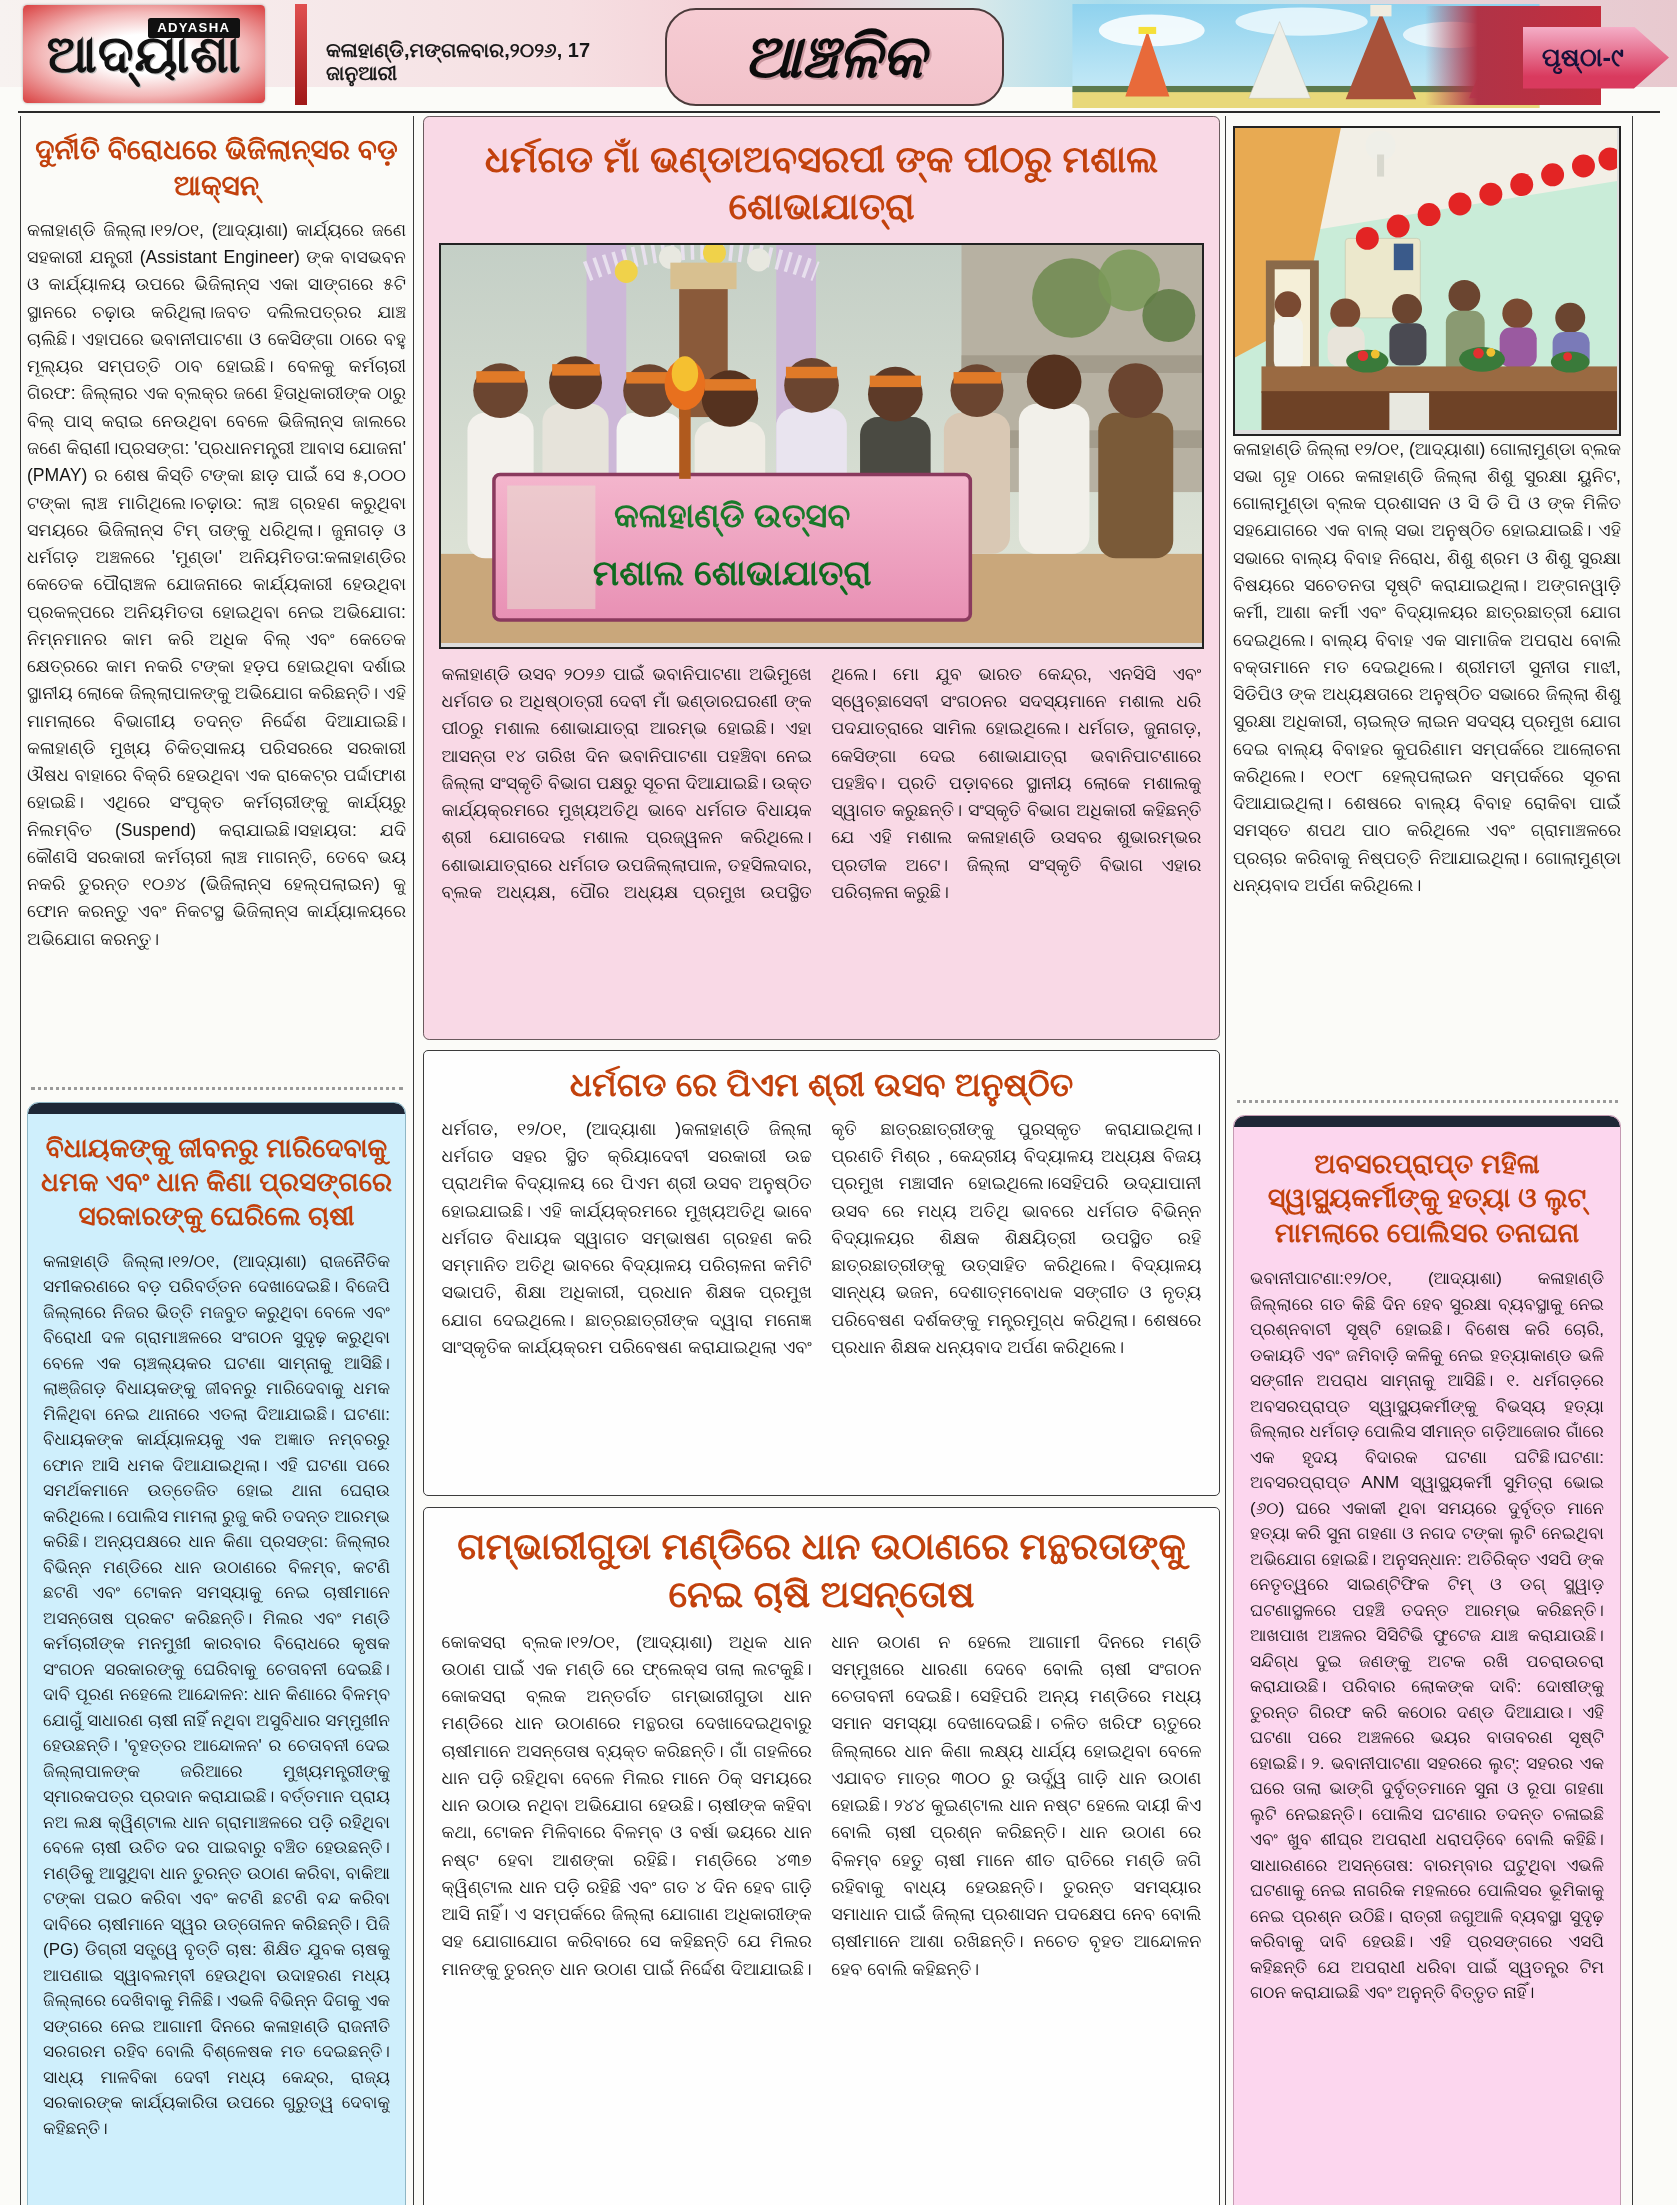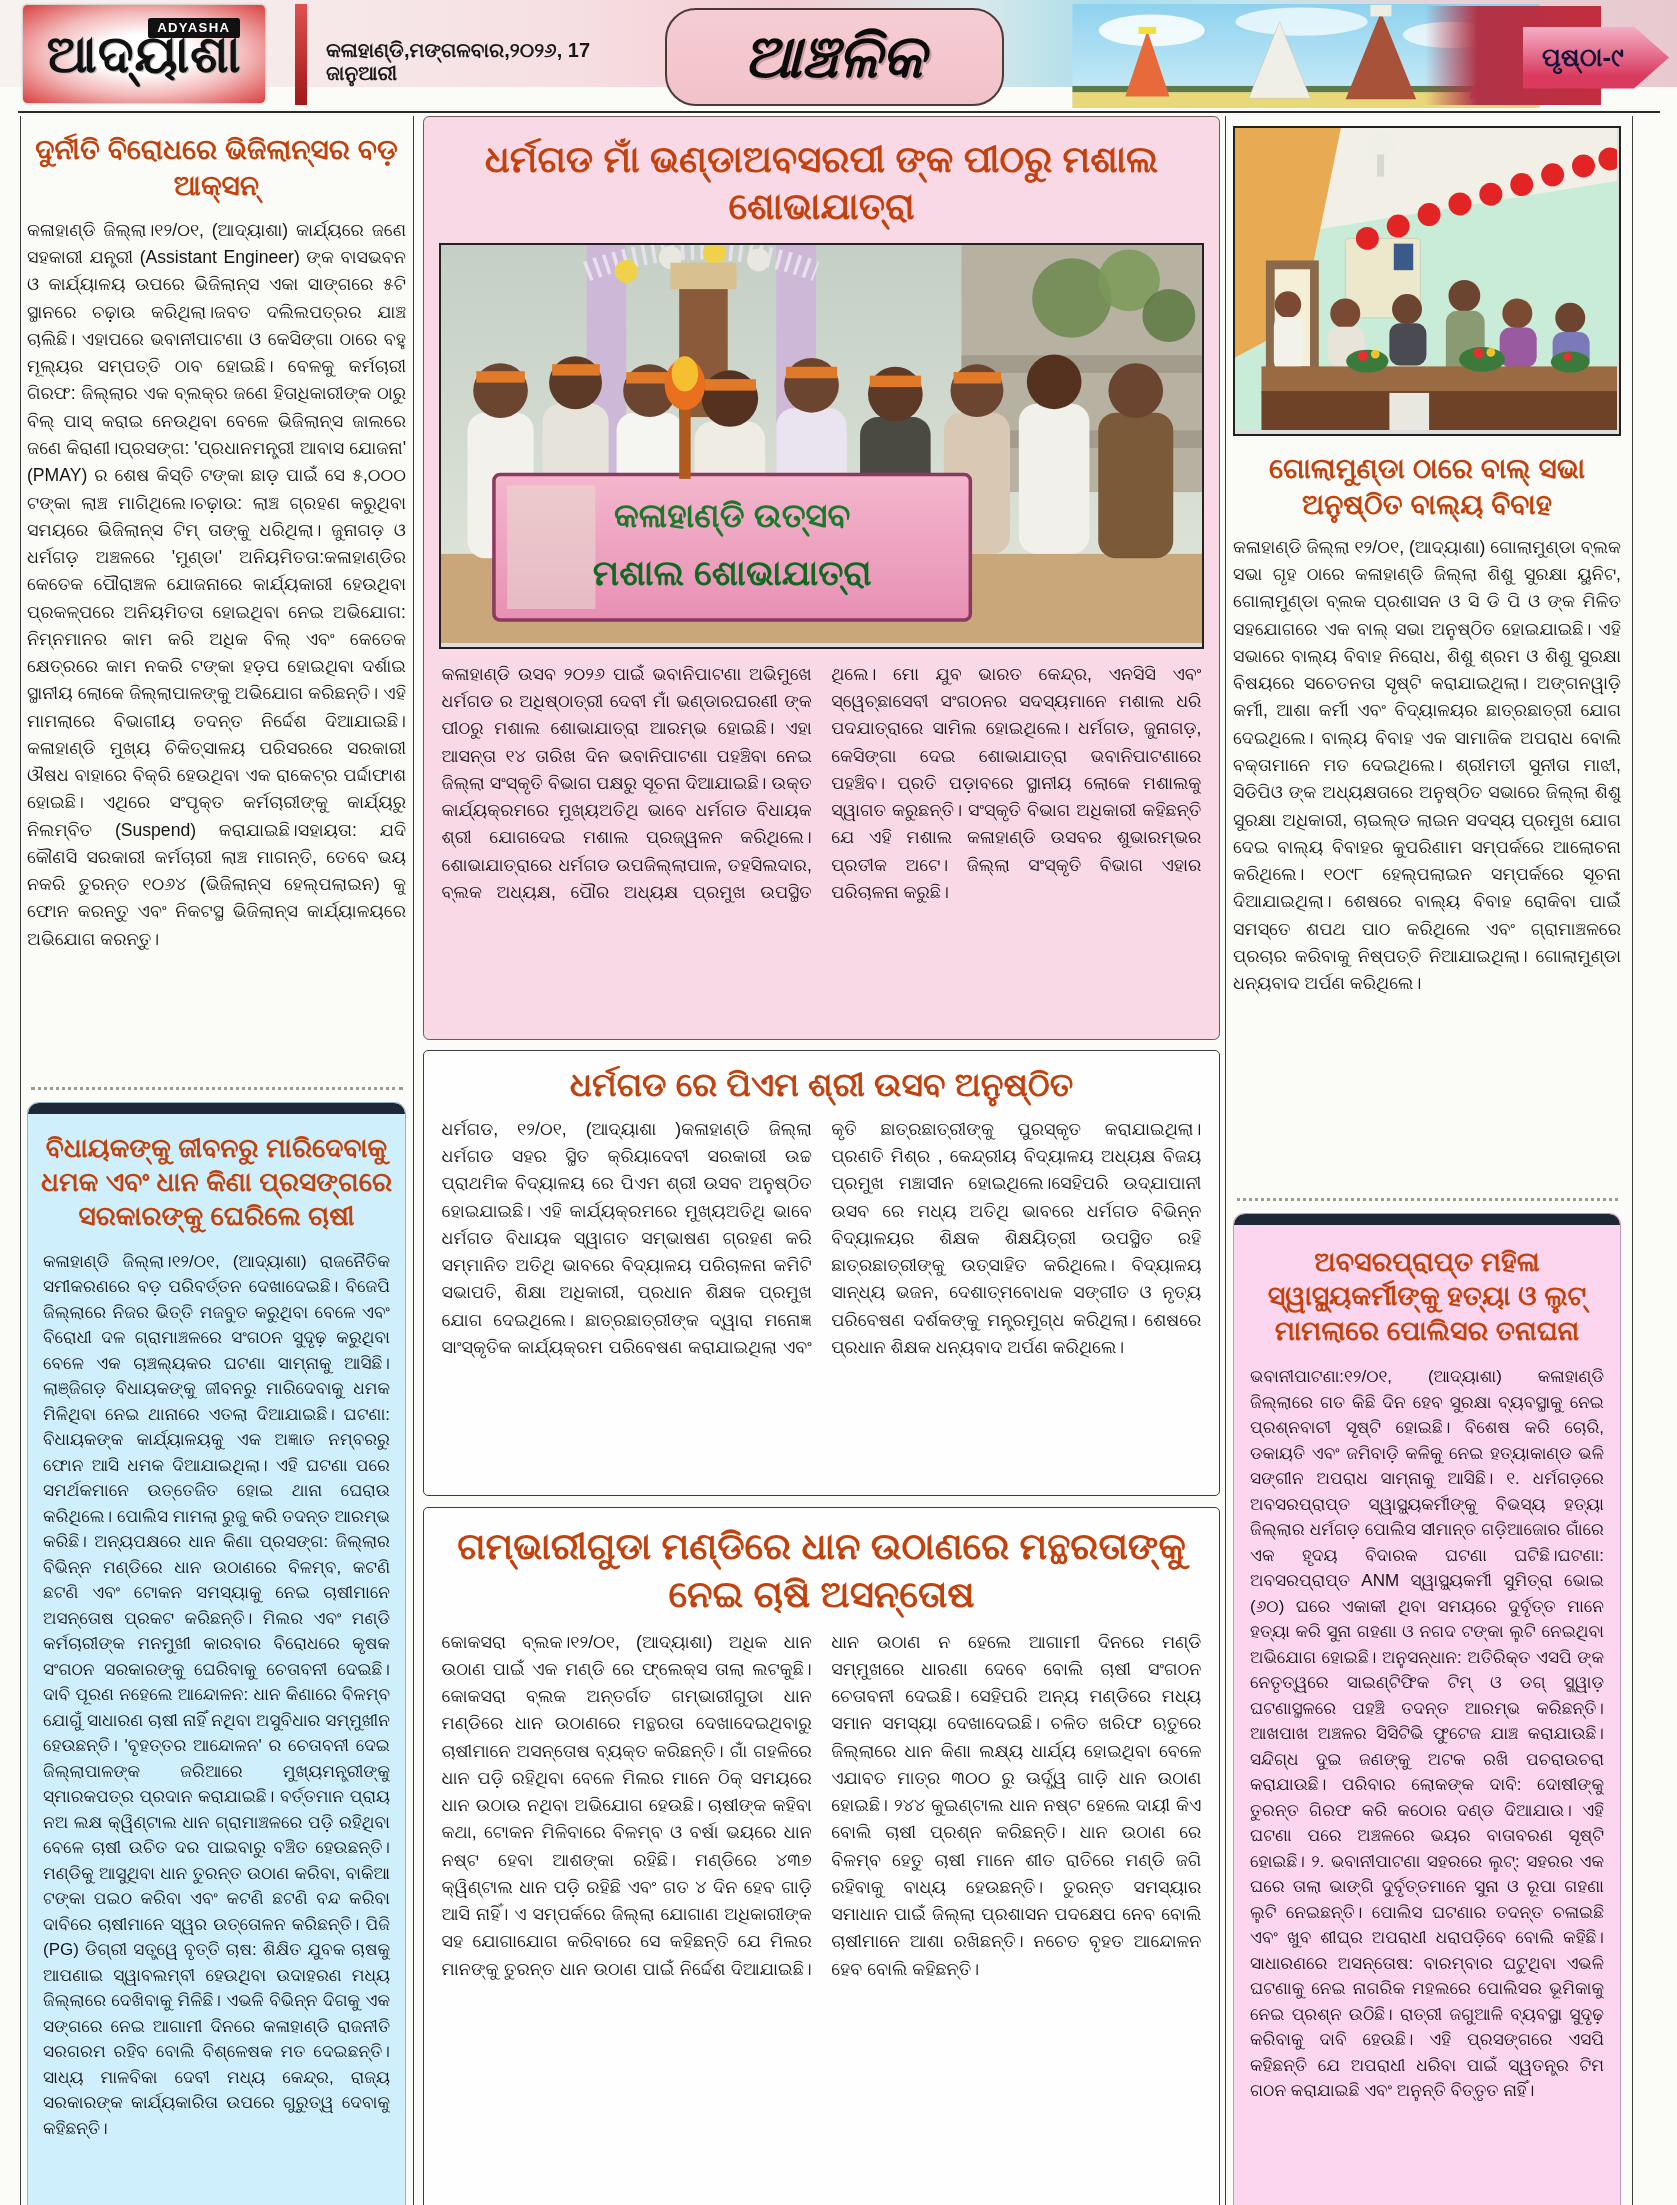--- a/index.html
+++ b/index.html
@@ -242,21 +242,20 @@
           <ellipse cx="560" cy="524" rx="52" ry="28" fill="#3a7a3a"></ellipse>
             <circle cx="552" cy="510" r="12" fill="#e33030"></circle>
             <circle cx="580" cy="508" r="10" fill="#f0c030"></circle>
           <ellipse cx="760" cy="530" rx="44" ry="24" fill="#3a7a3a"></ellipse>
             <circle cx="754" cy="518" r="10" fill="#e33030"></circle>
         </g>
       </svg>
     </div>
 
     <div>
-      <div class="headline" style="font-size:28px;margin:15px 3.5px 11.5px;">ଗୋଲାମୁଣ୍ଡା ଠାରେ ବାଲ୍ ସଭା ଅନୁଷ୍ଠିତ ବାଲ୍ୟ ବିବାହ</div>
       <div class="bodytext" style="height:653px;">କଳାହାଣ୍ଡି ଜିଲ୍ଲା ୧୨/୦୧, (ଆଦ୍ୟାଶା) ଗୋଲାମୁଣ୍ଡା ବ୍ଲକ ସଭା ଗୃହ ଠାରେ କଳାହାଣ୍ଡି ଜିଲ୍ଲା ଶିଶୁ ସୁରକ୍ଷା ୟୁନିଟ, ଗୋଲାମୁଣ୍ଡା ବ୍ଲକ ପ୍ରଶାସନ ଓ ସି ଡି ପି ଓ ଙ୍କ ମିଳିତ ସହଯୋଗରେ ଏକ ବାଲ୍ ସଭା ଅନୁଷ୍ଠିତ ହୋଇଯାଇଛି। ଏହି ସଭାରେ ବାଲ୍ୟ ବିବାହ ନିରୋଧ, ଶିଶୁ ଶ୍ରମ ଓ ଶିଶୁ ସୁରକ୍ଷା ବିଷୟରେ ସଚେତନତା ସୃଷ୍ଟି କରାଯାଇଥିଲା। ଅଙ୍ଗନୱାଡ଼ି କର୍ମୀ, ଆଶା କର୍ମୀ ଏବଂ ବିଦ୍ୟାଳୟର ଛାତ୍ରଛାତ୍ରୀ ଯୋଗ ଦେଇଥିଲେ। ବାଲ୍ୟ ବିବାହ ଏକ ସାମାଜିକ ଅପରାଧ ବୋଲି ବକ୍ତାମାନେ ମତ ଦେଇଥିଲେ। ଶ୍ରୀମତୀ ସୁନୀତା ମାଝୀ, ସିଡିପିଓ ଙ୍କ ଅଧ୍ୟକ୍ଷତାରେ ଅନୁଷ୍ଠିତ ସଭାରେ ଜିଲ୍ଲା ଶିଶୁ ସୁରକ୍ଷା ଅଧିକାରୀ, ଚାଇଲ୍ଡ ଲାଇନ ସଦସ୍ୟ ପ୍ରମୁଖ ଯୋଗ ଦେଇ ବାଲ୍ୟ ବିବାହର କୁପରିଣାମ ସମ୍ପର୍କରେ ଆଲୋଚନା କରିଥିଲେ। ୧୦୯୮ ହେଲ୍ପଲାଇନ ସମ୍ପର୍କରେ ସୂଚନା ଦିଆଯାଇଥିଲା। ଶେଷରେ ବାଲ୍ୟ ବିବାହ ରୋକିବା ପାଇଁ ସମସ୍ତେ ଶପଥ ପାଠ କରିଥିଲେ ଏବଂ ଗ୍ରାମାଞ୍ଚଳରେ ପ୍ରଚାର କରିବାକୁ ନିଷ୍ପତ୍ତି ନିଆଯାଇଥିଲା। ଗୋଲାମୁଣ୍ଡା ଧନ୍ୟବାଦ ଅର୍ପଣ କରିଥିଲେ।</div>
     </div>
 
     <div class="dotted-sep"></div>
 
     <div class="roundbox pink-box-r" style="height:1460px;">
       <div class="box-bar"></div>
       <div class="headline" style="font-size:27px;margin:19.4px 13.2px 16px;">ଅବସରପ୍ରାପ୍ତ ମହିଳା ସ୍ୱାସ୍ଥ୍ୟକର୍ମୀଙ୍କୁ ହତ୍ୟା ଓ ଲୁଟ୍ ମାମଲାରେ ପୋଲିସର ତନାଘନା</div>
       <div class="bodytext-sm" style="height:1208px;margin:0 16px;">ଭବାନୀପାଟଣା:୧୨/୦୧, (ଆଦ୍ୟାଶା) କଳାହାଣ୍ଡି ଜିଲ୍ଲାରେ ଗତ କିଛି ଦିନ ହେବ ସୁରକ୍ଷା ବ୍ୟବସ୍ଥାକୁ ନେଇ ପ୍ରଶ୍ନବାଚୀ ସୃଷ୍ଟି ହୋଇଛି। ବିଶେଷ କରି ଚୋରି, ଡକାୟତି ଏବଂ ଜମିବାଡ଼ି କଳିକୁ ନେଇ ହତ୍ୟାକାଣ୍ଡ ଭଳି ସଙ୍ଗୀନ ଅପରାଧ ସାମ୍ନାକୁ ଆସିଛି। ୧. ଧର୍ମଗଡ଼ରେ ଅବସରପ୍ରାପ୍ତ ସ୍ୱାସ୍ଥ୍ୟକର୍ମୀଙ୍କୁ ବିଭସ୍ୟ ହତ୍ୟା ଜିଲ୍ଲାର ଧର୍ମଗଡ଼ ପୋଲିସ ସୀମାନ୍ତ ଗଡ଼ିଆଜୋର ଗାଁରେ ଏକ ହୃଦୟ ବିଦାରକ ଘଟଣା ଘଟିଛି।ଘଟଣା: ଅବସରପ୍ରାପ୍ତ ANM ସ୍ୱାସ୍ଥ୍ୟକର୍ମୀ ସୁମିତ୍ରା ଭୋଇ (୬୦) ଘରେ ଏକାକୀ ଥିବା ସମୟରେ ଦୁର୍ବୃତ୍ତ ମାନେ ହତ୍ୟା କରି ସୁନା ଗହଣା ଓ ନଗଦ ଟଙ୍କା ଲୁଟି ନେଇଥିବା ଅଭିଯୋଗ ହୋଇଛି। ଅନୁସନ୍ଧାନ: ଅତିରିକ୍ତ ଏସପି ଙ୍କ ନେତୃତ୍ୱରେ ସାଇଣ୍ଟିଫିକ ଟିମ୍ ଓ ଡଗ୍ ସ୍କ୍ୱାଡ଼ ଘଟଣାସ୍ଥଳରେ ପହଞ୍ଚି ତଦନ୍ତ ଆରମ୍ଭ କରିଛନ୍ତି। ଆଖପାଖ ଅଞ୍ଚଳର ସିସିଟିଭି ଫୁଟେଜ ଯାଞ୍ଚ କରାଯାଉଛି। ସନ୍ଦିଗ୍ଧ ଦୁଇ ଜଣଙ୍କୁ ଅଟକ ରଖି ପଚରାଉଚରା କରାଯାଉଛି। ପରିବାର ଲୋକଙ୍କ ଦାବି: ଦୋଷୀଙ୍କୁ ତୁରନ୍ତ ଗିରଫ କରି କଠୋର ଦଣ୍ଡ ଦିଆଯାଉ। ଏହି ଘଟଣା ପରେ ଅଞ୍ଚଳରେ ଭୟର ବାତାବରଣ ସୃଷ୍ଟି ହୋଇଛି। ୨. ଭବାନୀପାଟଣା ସହରରେ ଲୁଟ୍: ସହରର ଏକ ଘରେ ତାଲା ଭାଙ୍ଗି ଦୁର୍ବୃତ୍ତମାନେ ସୁନା ଓ ରୂପା ଗହଣା ଲୁଟି ନେଇଛନ୍ତି। ପୋଲିସ ଘଟଣାର ତଦନ୍ତ ଚଳାଇଛି ଏବଂ ଖୁବ ଶୀଘ୍ର ଅପରାଧୀ ଧରାପଡ଼ିବେ ବୋଲି କହିଛି। ସାଧାରଣରେ ଅସନ୍ତୋଷ: ବାରମ୍ବାର ଘଟୁଥିବା ଏଭଳି ଘଟଣାକୁ ନେଇ ନାଗରିକ ମହଲରେ ପୋଲିସର ଭୂମିକାକୁ ନେଇ ପ୍ରଶ୍ନ ଉଠିଛି। ରାତ୍ରୀ ଜଗୁଆଳି ବ୍ୟବସ୍ଥା ସୁଦୃଢ଼ କରିବାକୁ ଦାବି ହେଉଛି। ଏହି ପ୍ରସଙ୍ଗରେ ଏସପି କହିଛନ୍ତି ଯେ ଅପରାଧୀ ଧରିବା ପାଇଁ ସ୍ୱତନ୍ତ୍ର ଟିମ ଗଠନ କରାଯାଇଛି ଏବଂ ଅନୁନ୍ତି ବିତ୍ତୃତ ନାହିଁ।</div>
     </div>

